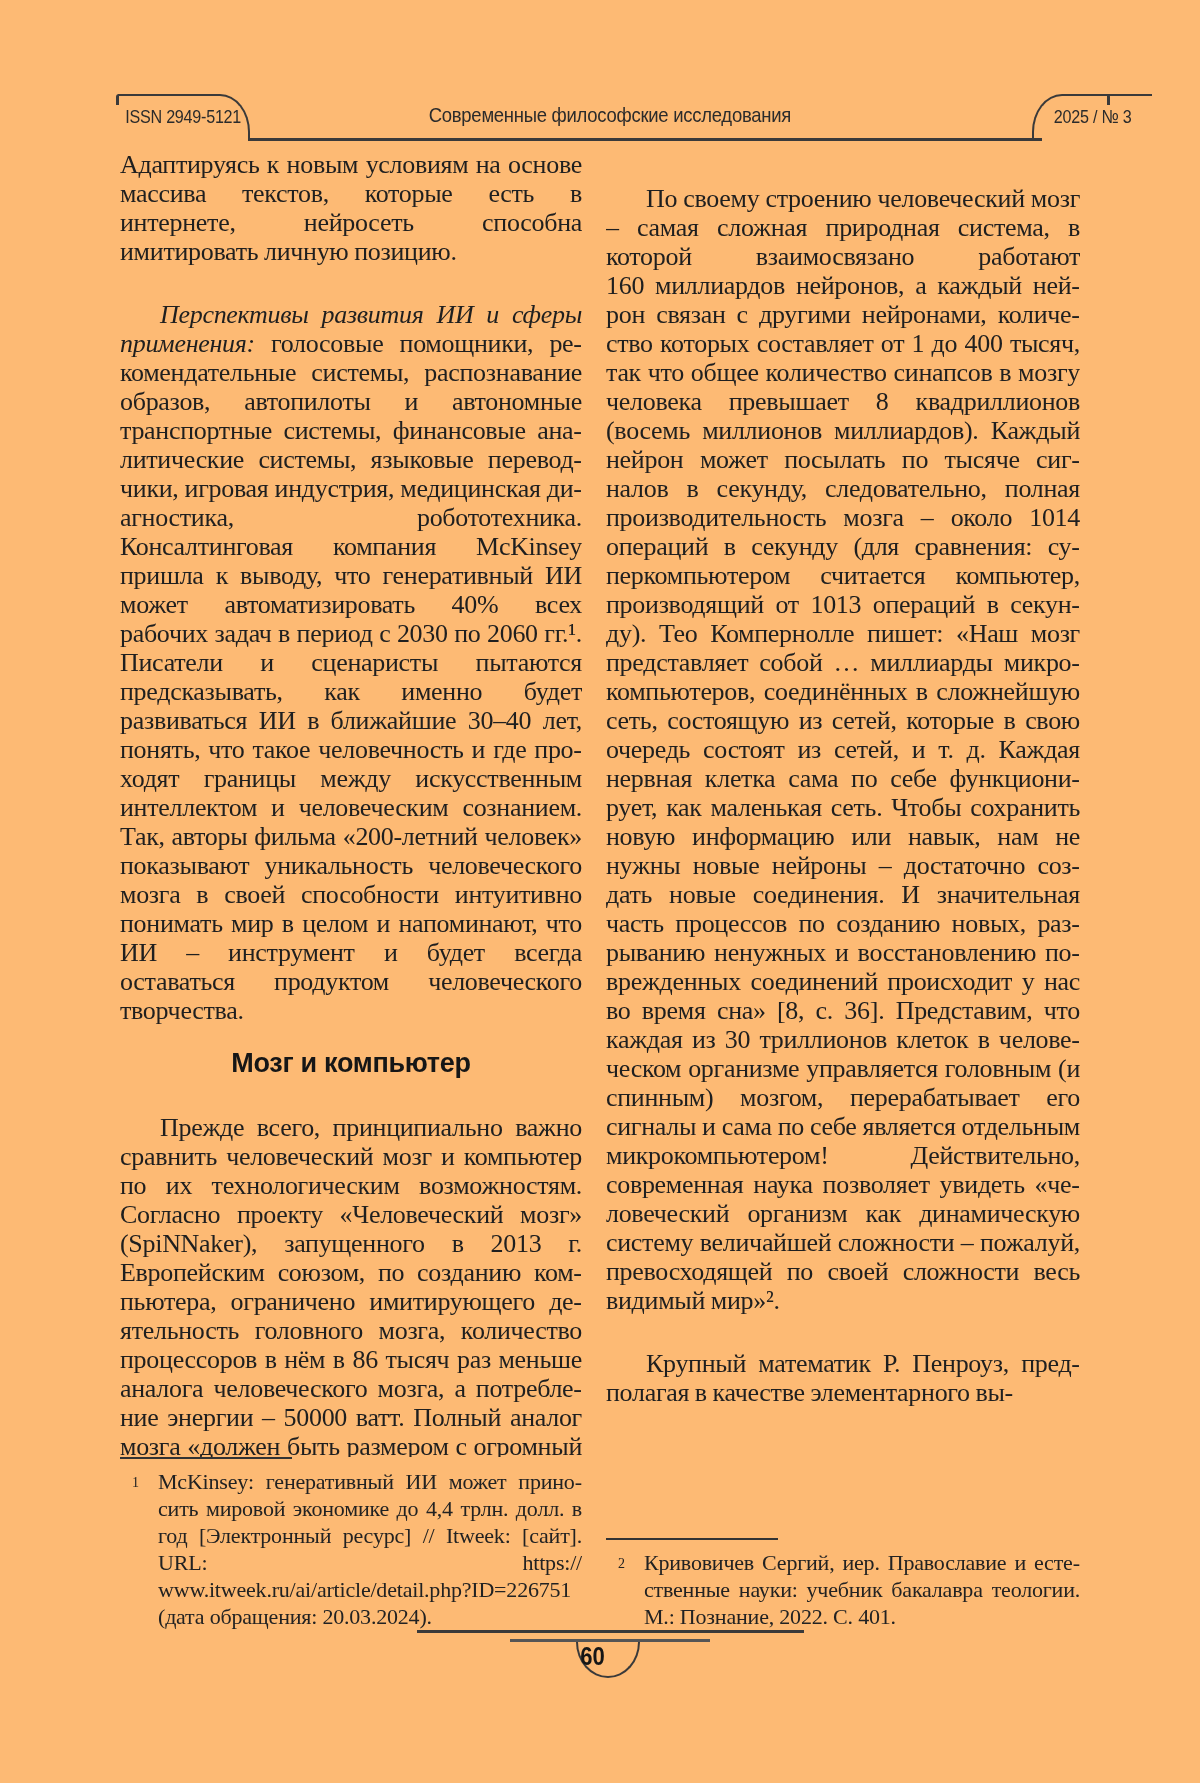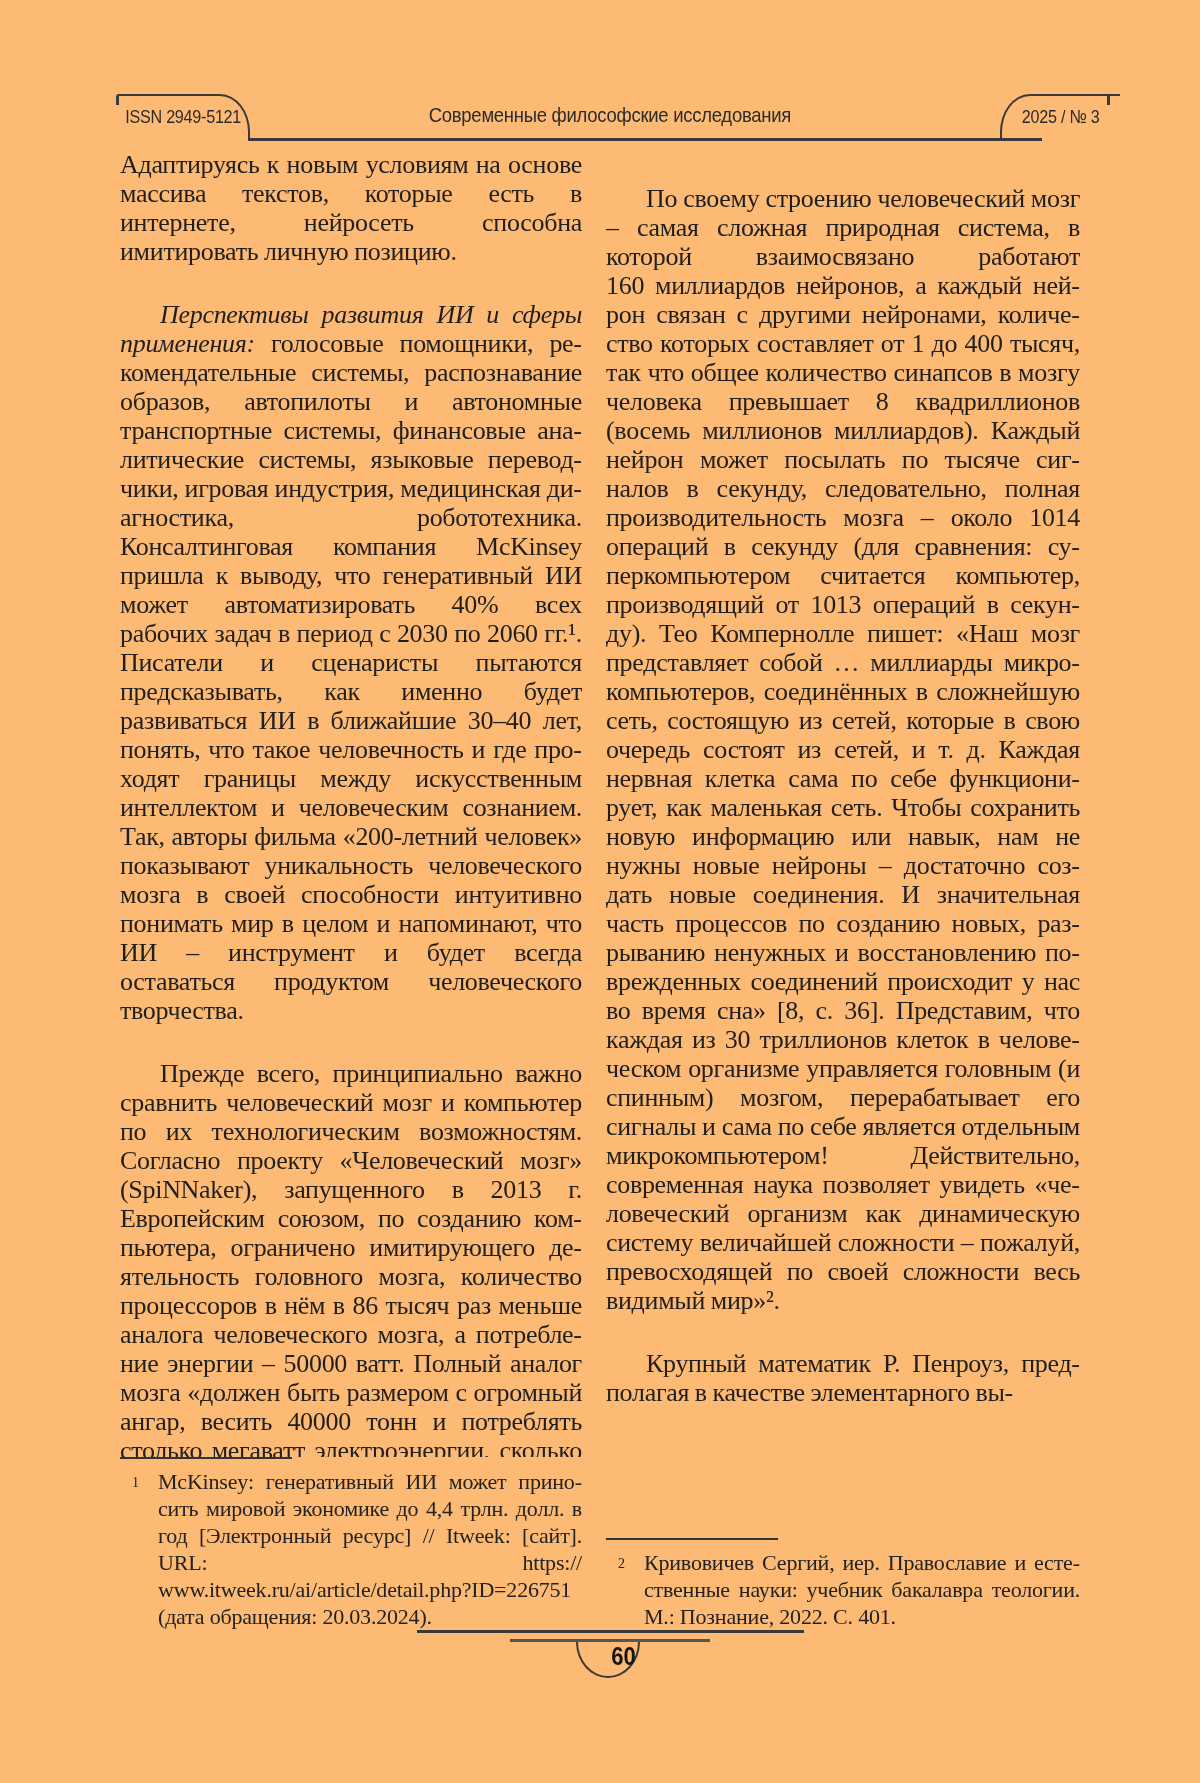--- a/index.html
+++ b/index.html
@@ -13,21 +13,21 @@
     margin:0 auto;
   }
   
   .hdr-tab{position:absolute;top:94px;height:44px;box-sizing:border-box;display:flex;align-items:center;justify-content:center;}
   .hdr-tab-left{
     left:118px;width:132px;
     border-top:2.5px solid #3a3a3a;border-right:2.5px solid #3a3a3a;
     border-top-right-radius:30px 38px;
   }
   .hdr-tab-right{
-    left:1000px;width:120px;
+    left:1032px;width:120px;
     border-top:2.5px solid #3a3a3a;border-left:2.5px solid #3a3a3a;
     border-top-left-radius:30px 38px;
   }
   .hdr-tick{position:absolute;top:94px;width:3px;height:11px;background:#3a3a3a;}
   .hdr-tick-left{left:116px;border-radius:3px 0 0 0;}
   .hdr-tick-right{left:1107px;border-radius:0 3px 0 0;}
   .hdr-line{position:absolute;left:248px;top:137.5px;width:794px;height:3px;background:#3a3a3a;}
   .hdr-text{
     font-family:"Liberation Sans","DejaVu Sans",sans-serif;
     font-size:19px;color:#2b2b2b;white-space:nowrap;
@@ -67,21 +67,21 @@
   .fn-num{position:absolute;left:12px;top:1px;font-size:14px;}
   
   .ftr-line1{position:absolute;left:417px;top:1630px;width:387px;height:2.5px;background:#3a3a3a;}
   .ftr-line2{position:absolute;left:510px;top:1639px;width:200px;height:2.5px;background:#555;}
   .page-arc{
     position:absolute;left:576px;top:1642px;width:64px;height:36px;
     box-sizing:border-box;
     border:2px solid #3a3a3a;border-top:none;
     border-bottom-left-radius:32px 36px;
     border-bottom-right-radius:32px 36px;
-    display:flex;align-items:flex-start;justify-content:flex-end;
+    display:flex;align-items:flex-start;justify-content:flex-start;
   }
   .page-num{
     font-family:"Liberation Sans","DejaVu Sans",sans-serif;
     font-weight:bold;font-size:26px;color:#161616;
     display:inline-block;transform:scaleX(0.85);line-height:28px;
   }
 </style>
 </head>
 <body>
 
@@ -101,20 +101,21 @@
     </div>
     <div class="hdr-tick hdr-tick-right"></div>
   </div>
 
   <main class="content">
 
     <section class="col col-left">
       <div class="body-text">
         <p class="p">Адаптируясь к новым условиям на основе массива текстов, которые есть в интернете, нейросеть способна имитировать личную позицию.</p>
         <p class="p ind"><i>Перспективы развития ИИ и сферы применения:</i><span> голосовые помощники, ре­комендательные системы, распознава­ние образов, автопилоты и автономные транспортные системы, финансовые ана­литические системы, языковые перевод­чики, игровая индустрия, медицинская ди­агностика, робототехника. Консалтинговая компания McKinsey пришла к выводу, что генеративный ИИ может автоматизиро­вать 40% всех рабочих задач в период с 2030 по 2060 гг.¹. Писатели и сценаристы пытаются предсказывать, как именно будет развиваться ИИ в ближайшие 30–40 лет, понять, что такое человечность и где про­ходят границы между искусственным интеллектом и человеческим сознанием. Так, авторы фильма «200-летний человек» показывают уникальность человеческо­го мозга в своей способности интуитивно понимать мир в целом и напоминают, что ИИ – инструмент и будет всегда оставаться продуктом человеческого творчества.</span></p>
+        <h2 class="section-heading">Мозг и компьютер</h2>
         <p class="p ind">Прежде всего, принципиально важно сравнить человеческий мозг и компью­тер по их технологическим возможно­стям. Согласно проекту «Человеческий мозг» (SpiNNaker), запущенного в 2013 г. Европейским союзом, по созданию ком­пьютера, ограничено имитирующего де­ятельность головного мозга, количество процессоров в нём в 86 тысяч раз меньше аналога человеческого мозга, а потребле­ние энергии – 50000&nbsp;ватт. Полный аналог мозга «должен быть размером с огромный ангар, весить 40000&nbsp;тонн и потреблять столько мегаватт электроэнергии, сколько вырабатывают три мощные АЭС. А заклю­ченный в нашей черепной коробке комок</p>
       </div>
       <div class="fn-block">
         <div class="fn-rule"></div>
         <div class="fn">
           <sup class="fn-num">1</sup>
           <span>McKinsey: генеративный ИИ может прино­сить мировой экономике до 4,4 трлн. долл. в год [Электронный ресурс] // Itweek: [сайт]. URL: https://​www.itweek.ru/ai/article/detail.php?ID=226751 (дата обращения: 20.03.2024).</span>
         </div>
       </div>
     </section>

